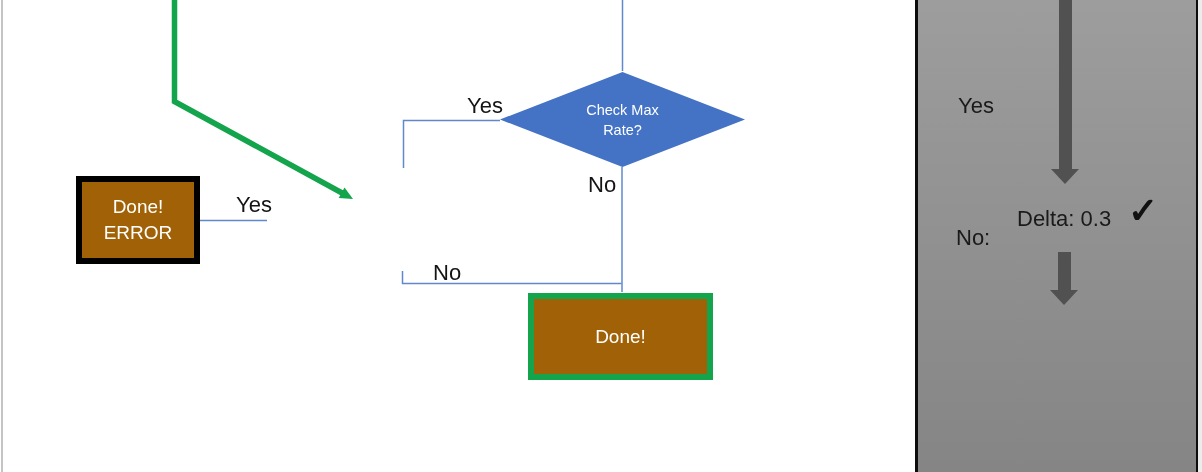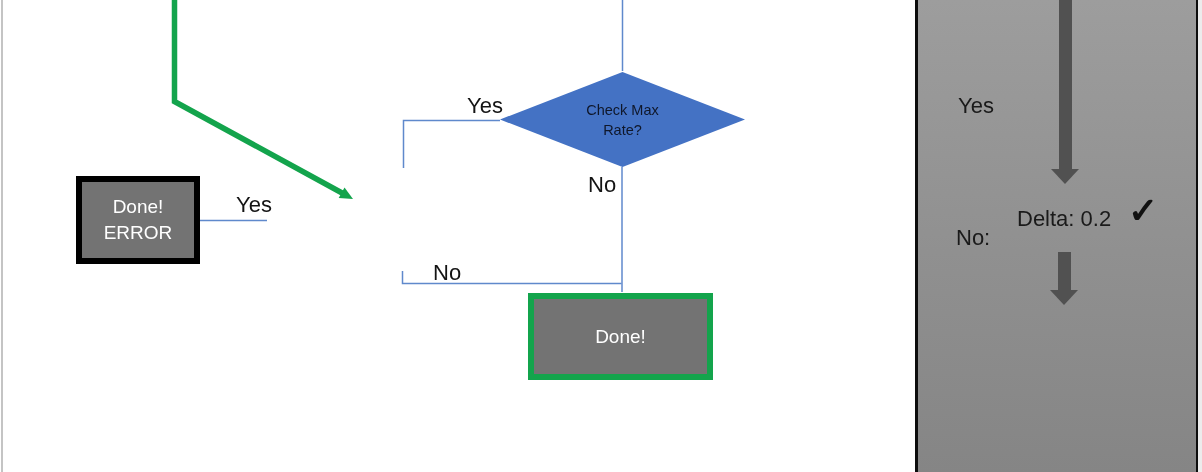--- a/index.html
+++ b/index.html
@@ -25,33 +25,33 @@
 
   
   .diamond {
     position: absolute;
     background: #4472C4;
     clip-path: polygon(50% 0%, 100% 50%, 50% 100%, 0% 50%);
     display: flex;
     align-items: center;
     justify-content: center;
     text-align: center;
-    color: #0f172a;
+    color: #ffffff;
     font-size: 14.5px;
     line-height: 20px;
   }
   #decision1 { left: 500px; top: 72px; width: 245px; height: 95px; }
   #decision1 .diamond-text { width: 84px; }
   #decision2 { left: 268px; top: 169px; width: 271px; height: 102px; }
   #decision2 .diamond-text { width: 102px; }
 
   
   .proc-box {
     position: absolute;
-    background: #737373;
+    background: #a16207;
     color: #ffffff;
     display: flex;
     flex-direction: column;
     align-items: center;
     justify-content: center;
     text-align: center;
     font-size: 19px;
     line-height: 26px;
   }
   #error-box { left: 76px; top: 176px; width: 124px; height: 88px; border: 6px solid #000000; }
@@ -159,20 +159,20 @@
   <div class="branch-label" id="label-yes-2">Yes</div>
   <div class="branch-label" id="label-no-2">No</div>
 
   <div id="side-panel"></div>
 
   <div class="arrow-shaft" id="arrow1-shaft"></div>
   <div class="arrow-head" id="arrow1-head"></div>
 
   <div class="panel-label" id="panel-yes">Yes</div>
   <div class="panel-label" id="panel-no">No:</div>
-  <div class="panel-label" id="panel-delta">Delta: 0.2</div>
+  <div class="panel-label" id="panel-delta">Delta: 0.3</div>
   <div id="panel-check">✓</div>
 
   <div class="arrow-shaft" id="arrow2-shaft"></div>
   <div class="arrow-head" id="arrow2-head"></div>
 
 
 </div>
 
 </body></html>

